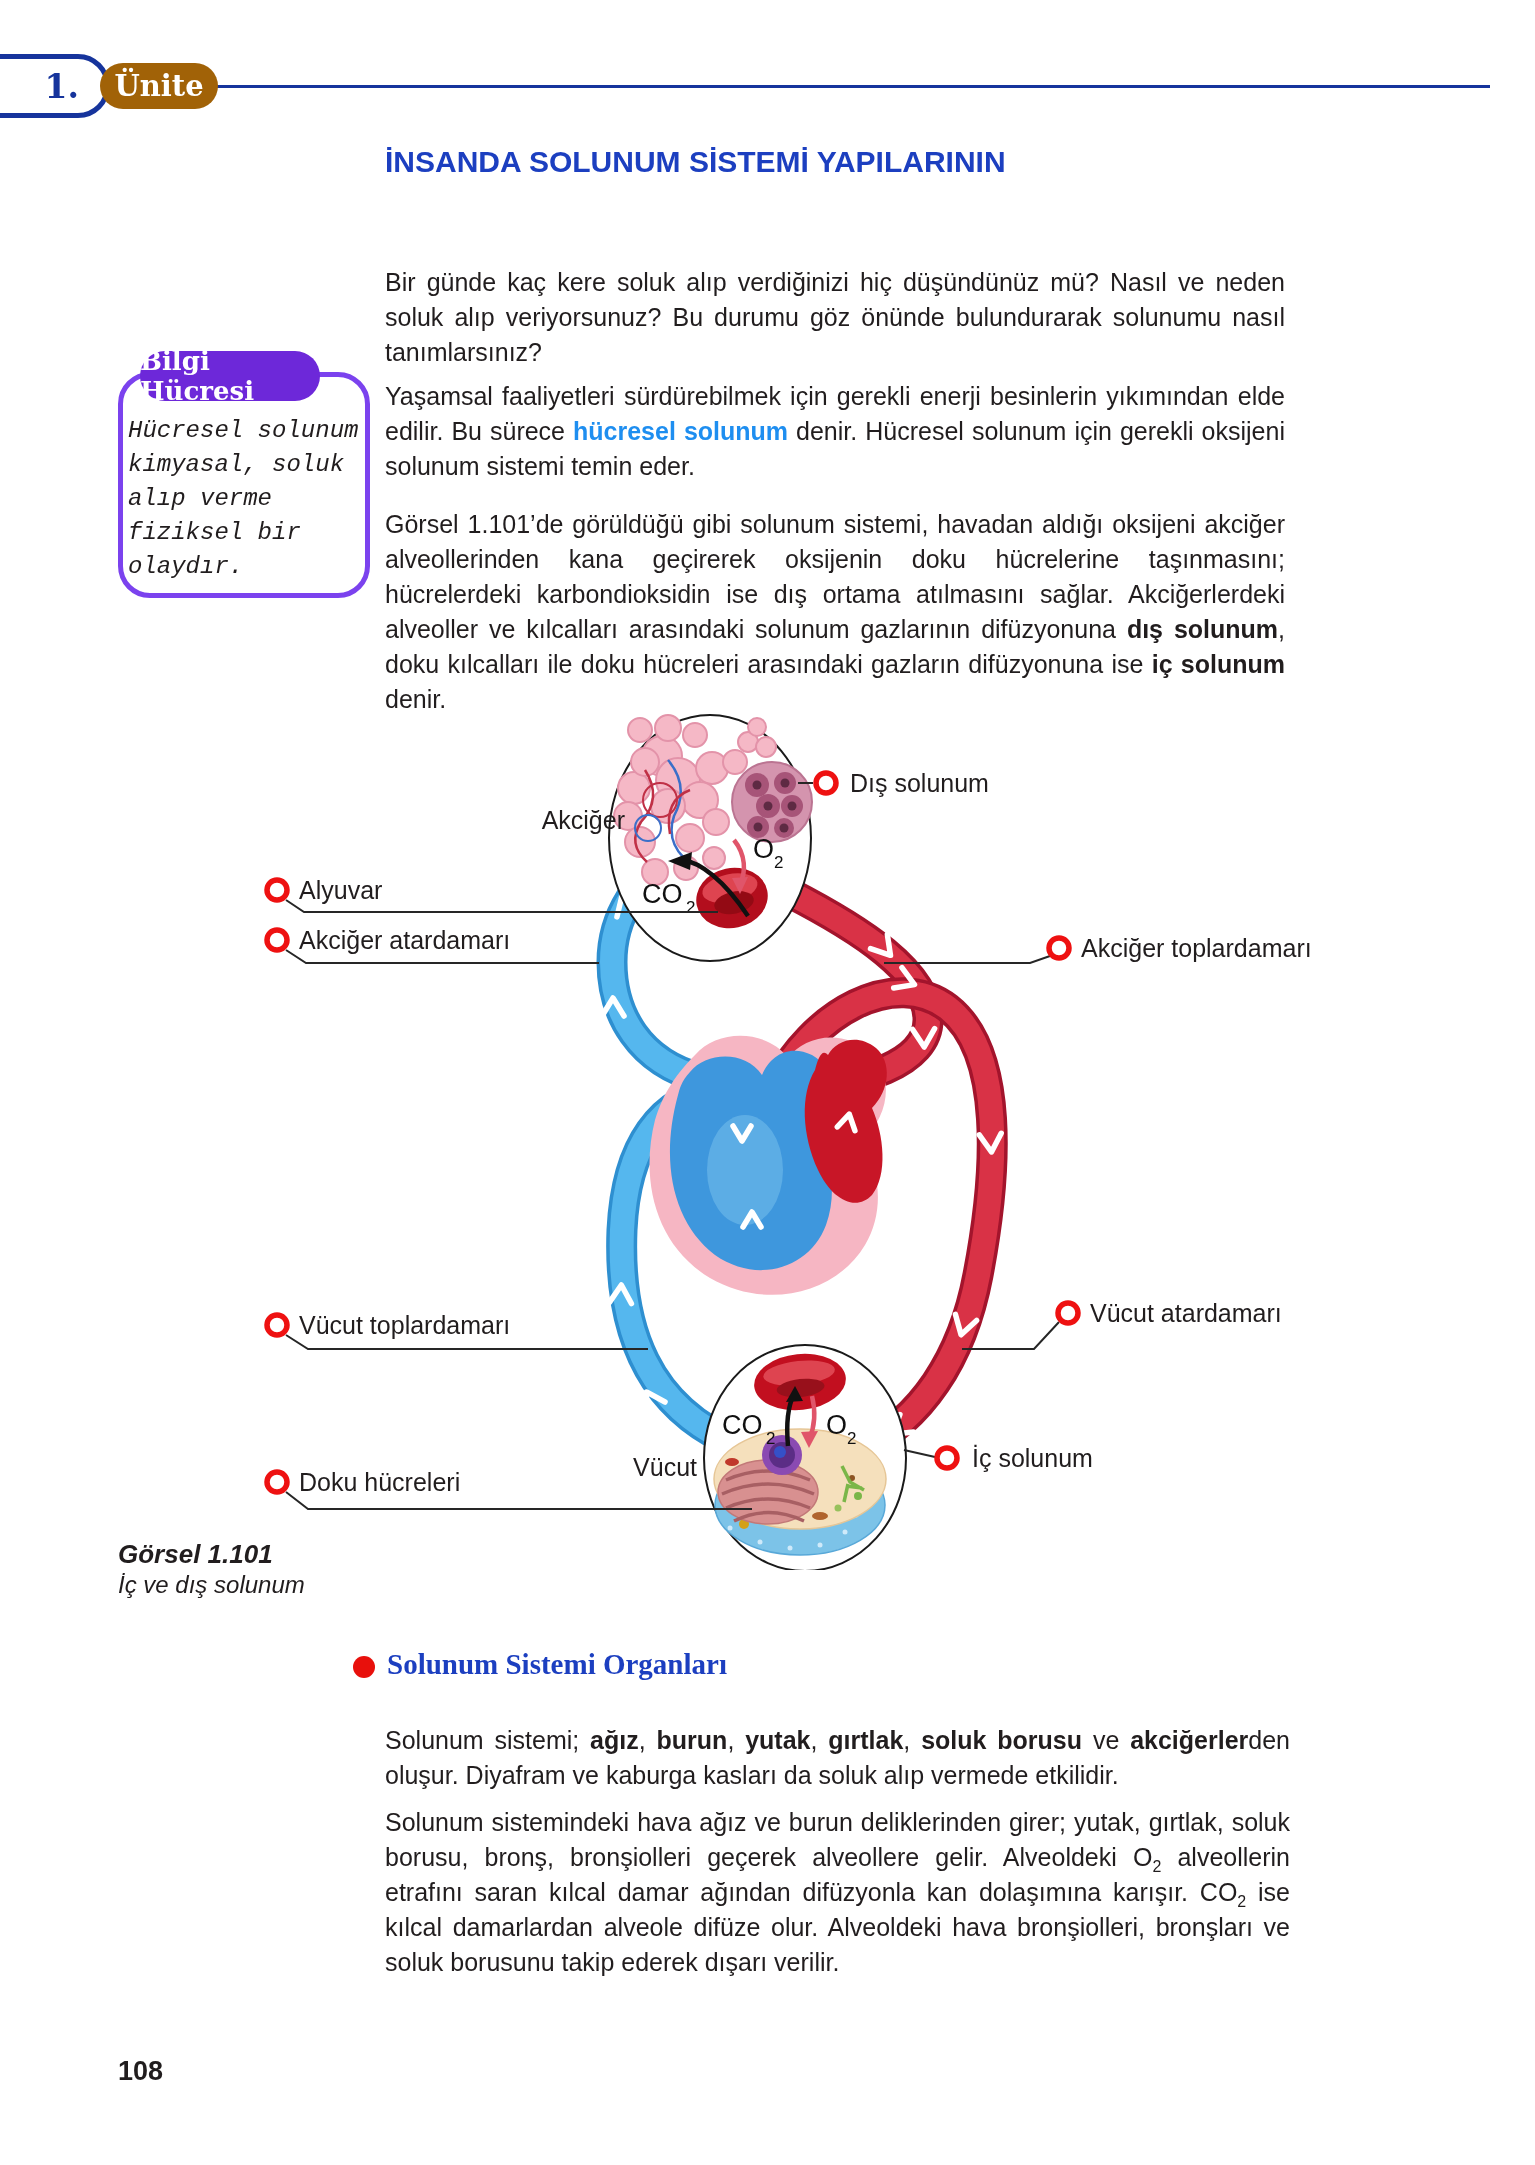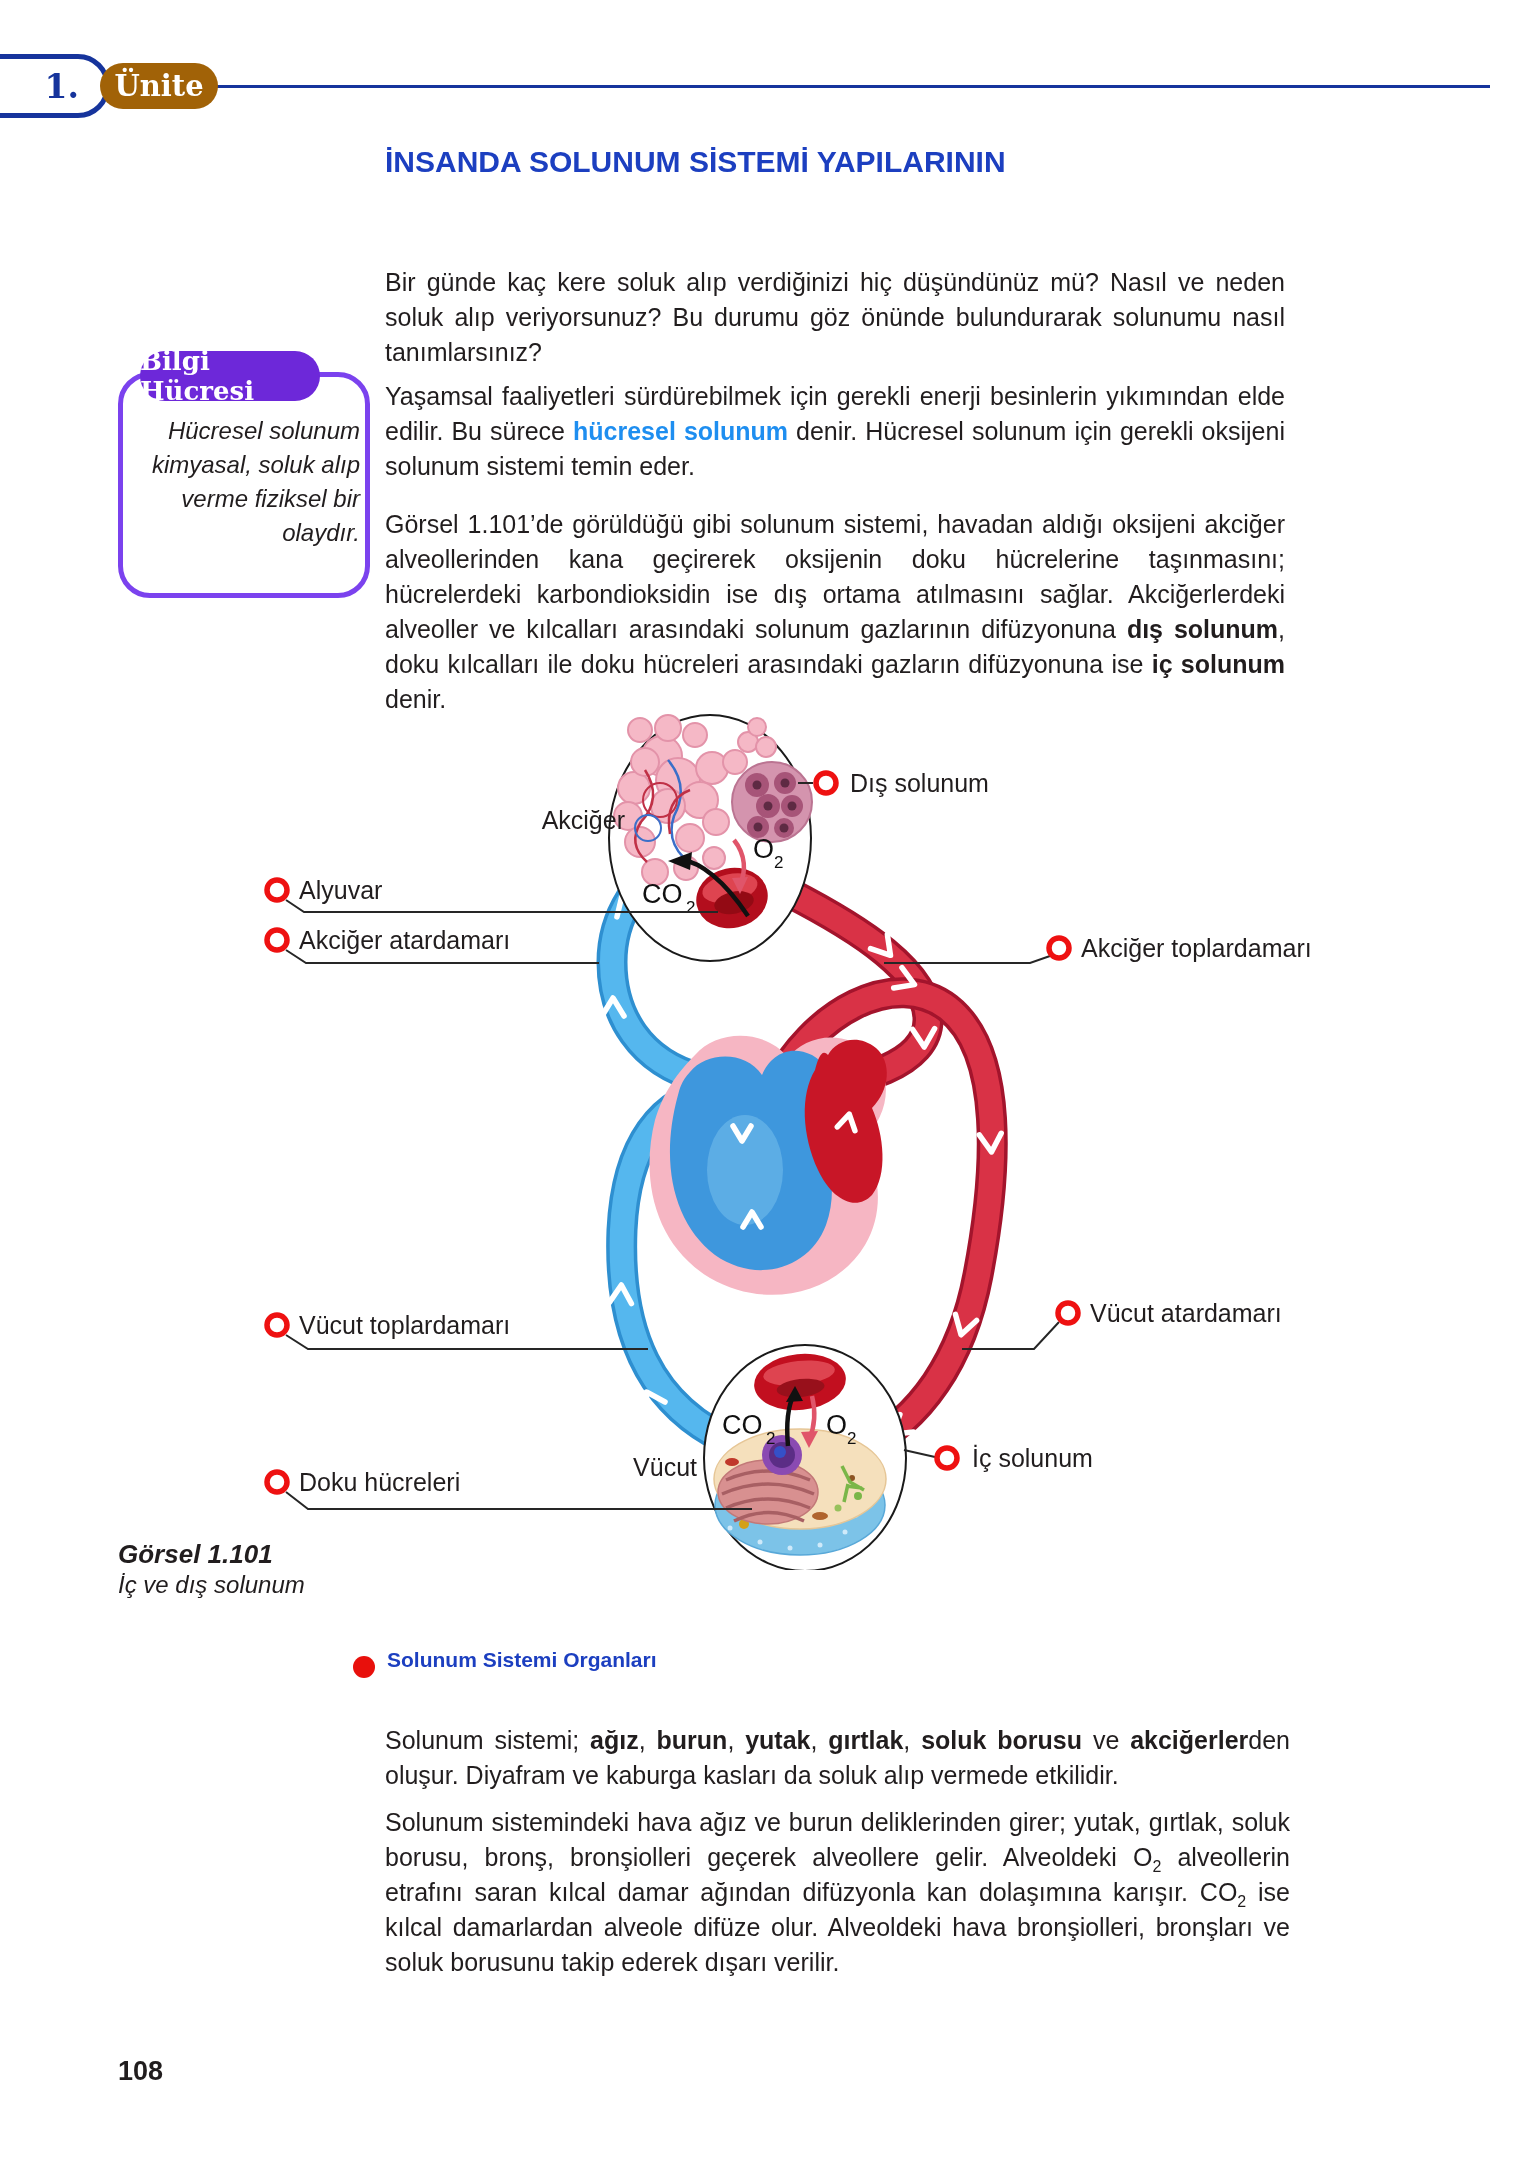--- a/index.html
+++ b/index.html
@@ -36,40 +36,40 @@
     border:5px solid #7b42ee; border-radius:32px; background:#fff; box-sizing:border-box;
   }
   .info-badge {
     position:absolute; left:140px; top:351px; width:180px; height:50px;
     background:#6d28d9; border-radius:26px; z-index:2;
     display:flex; align-items:center; justify-content:center;
     font-family:"DejaVu Serif",serif; font-weight:bold; font-size:26px; color:#fff;
   }
   .info-text {
     position:absolute; left:128px; top:414px; width:232px; z-index:2;
-    font-family:Liberation Sans, sans-serif; font-style:italic; font-size:24px; line-height:34px; text-align:right; color:#211d1e;
+    font-family:Liberation Mono, monospace; font-style:italic; font-size:24px; line-height:34px; text-align:left; color:#211d1e;
   }
 
   
   .diagram { position:absolute; left:0; top:690px; }
   .dlabel { font-family:"Liberation Sans",sans-serif; font-size:25px; fill:#211d1e; }
   .dend   { text-anchor:end; }
   .mol    { font-family:"Liberation Sans",sans-serif; font-size:27px; fill:#101010; }
   .molsub { font-family:"Liberation Sans",sans-serif; font-size:17px; fill:#101010; }
   .leader { fill:none; stroke:#262626; stroke-width:2; }
   .ring   { fill:#fff; stroke:#ee1111; stroke-width:5.5; }
   .chev   { fill:none; stroke:#ffffff; stroke-width:5.5; stroke-linecap:round; stroke-linejoin:round; }
   .alv    { fill:#f5b8c6; stroke:#e393a9; stroke-width:2; }
 
   
   .caption { position:absolute; left:118px; top:1538px; font-style:italic; color:#211d1e; }
   .caption .c1 { font-weight:bold; font-size:26px; line-height:32px; }
   .caption .c2 { font-size:24px; line-height:30px; }
   .section-bullet { position:absolute; left:353px; top:1656px; width:22px; height:22px; border-radius:50%; background:#e8100c; }
-  .section-heading { position:absolute; left:387px; top:1648px; font-size:21px; font-weight:bold; color:#1c3fc0; }
+  .section-heading { position:absolute; left:387px; top:1648px; font-size:29px; font-weight:bold; color:#1c3fc0;font-family:Liberation Serif, serif; }
 
   .page-number { position:absolute; left:118px; top:2056px; font-size:27px; font-weight:bold; color:#211d1e; }
 </style>
 </head>
 <body>
 
 <div class="page">
 
   <div class="unit-line"></div>
   <div class="unit-num-pill">

